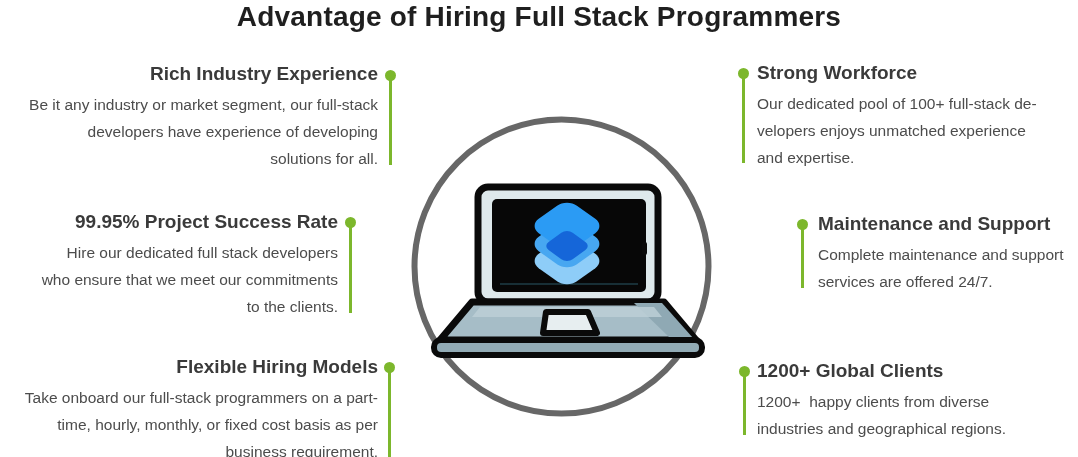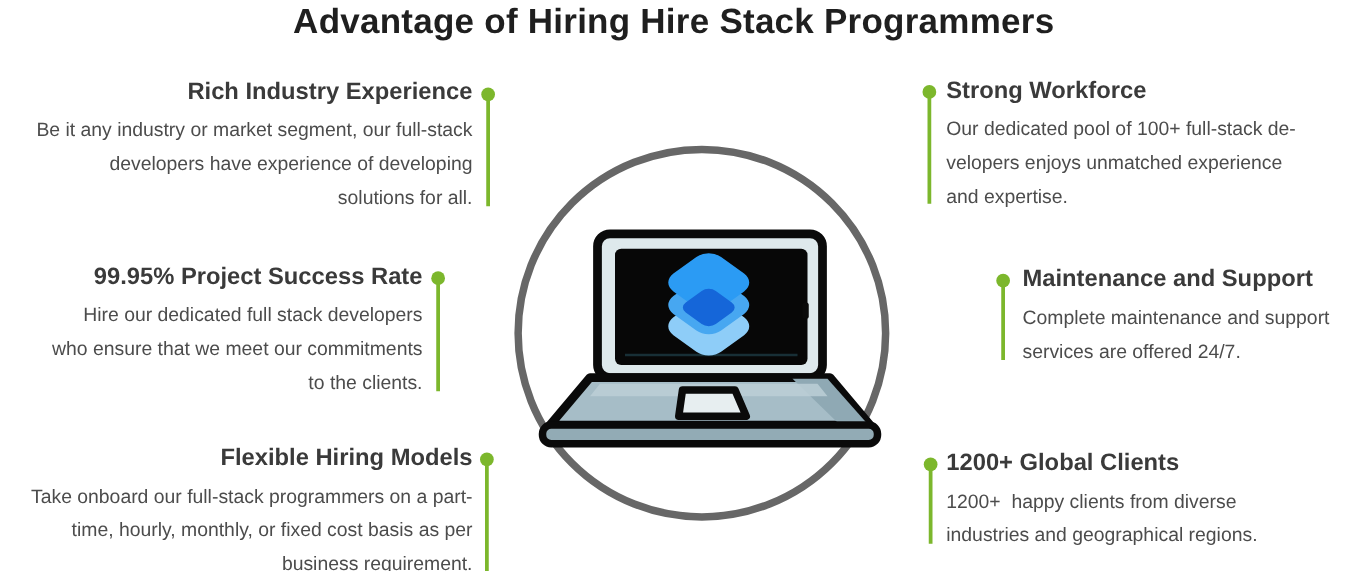--- a/index.html
+++ b/index.html
@@ -43,21 +43,21 @@
     width:3px;
     background:#7cb72c;
   }
   .illustration{position:absolute;left:408px;top:113px;}
 </style>
 </head>
 <body>
 
 <div class="stage">
 
-  <h1 class="page-title">Advantage of Hiring Hire Stack Programmers</h1>
+  <h1 class="page-title">Advantage of Hiring Full Stack Programmers</h1>
 
   <svg class="illustration" width="307" height="307" viewBox="0 0 307 307" aria-hidden="true">
     <circle cx="153.5" cy="153.5" r="147" fill="#ffffff" stroke="#676767" stroke-width="6"></circle>
 
     <g>
       <rect x="70" y="74" width="180" height="115" rx="10" fill="#dee9ec" stroke="#0a0a0a" stroke-width="7"></rect>
       <rect x="84" y="86" width="154" height="93" rx="5" fill="#070707"></rect>
       <rect x="234" y="129" width="5" height="13" rx="2" fill="#0a0a0a"></rect>
       <line x1="92" y1="171" x2="230" y2="171" stroke="#1d3a42" stroke-width="2" opacity="0.8"></line>
     </g>

